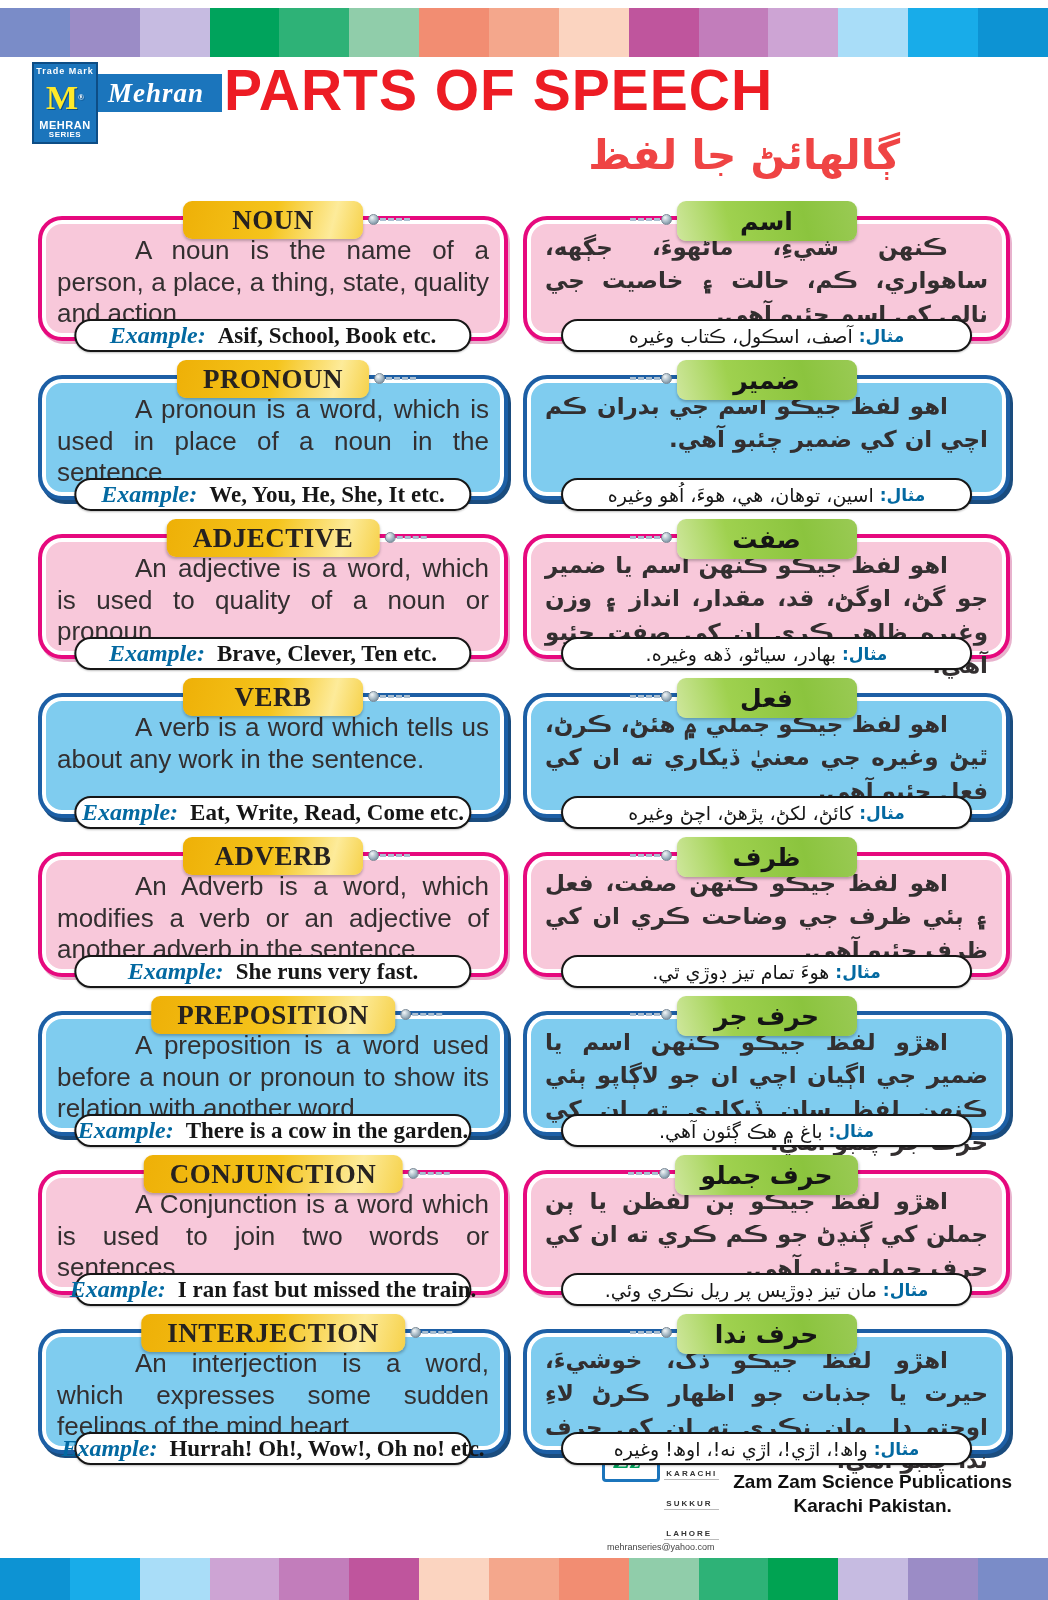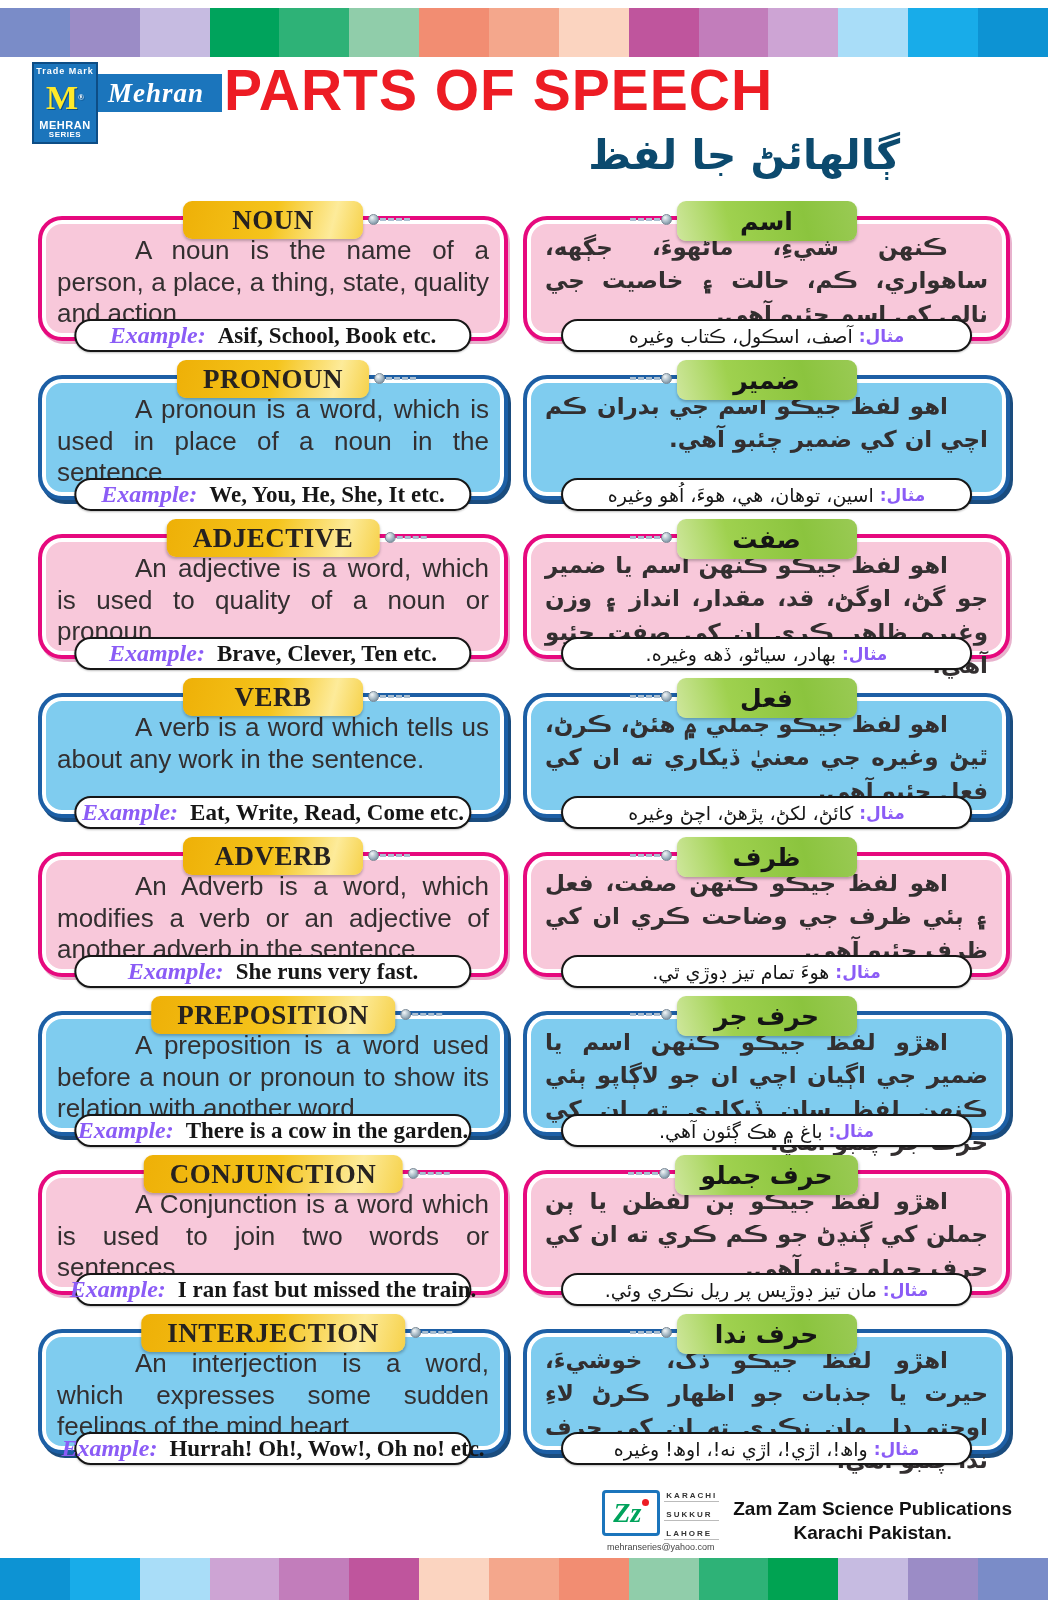--- a/index.html
+++ b/index.html
@@ -32,21 +32,21 @@
     display:flex; align-items:center; padding:0 18px 0 14px;
     font-style:italic; font-weight:bold; font-size:27px; font-family:"Liberation Serif", serif;
     letter-spacing:1px;
   }
   .main-title {
     position:absolute; left:224px; top:0; color:#ed1c24;
     font-family:"Liberation Sans", sans-serif; font-weight:bold;
     font-size:57px; letter-spacing:1px;
   }
   .sd-title {
-    position:absolute; right:148px; top:74px; color:#0c4a6e;
+    position:absolute; right:148px; top:74px; color:#ef4444;
     font-family:"DejaVu Sans", sans-serif; font-weight:bold; font-size:41px;
     direction:rtl;
   }
 
   
   .content { padding:21px 38px 0 38px; }
   .row { display:flex; gap:15px; height:125px; margin-bottom:34px; }
   .row:last-child { margin-bottom:0; }
   .card { position:relative; border-radius:24px; height:125px; }
   .card.en-card { flex:0 0 470px; }
@@ -101,21 +101,21 @@
 
   
   .example {
     position:absolute; bottom:-15px; left:50%; transform:translateX(-50%);
     width:86%; height:33px; background:#fff; border:2.5px solid #161616;
     border-radius:17px; display:flex; align-items:center; justify-content:center;
     gap:12px; z-index:2; box-shadow:0 1px 2px rgba(0,0,0,0.25); white-space:nowrap;
   }
   .example.rtl-ex { direction:rtl; gap:6px; }
   .ex-label {
-    color:#8b5cf6; font-weight:bold; font-style:italic;
+    color:#0369a1; font-weight:bold; font-style:italic;
     font-size:24px; font-family:"Liberation Serif", serif;
   }
   .rtl-ex .ex-label { font-style:normal; font-family:"DejaVu Sans", sans-serif; font-size:17px; }
   .ex-text { color:#161616; font-weight:bold; font-size:23px; font-family:"Liberation Serif", serif; }
   .rtl-ex .ex-text { font-family:"DejaVu Sans", sans-serif; font-size:19px; font-weight:500; }
 
   
   .footer {
     position:absolute; right:36px; bottom:48px;
     display:flex; align-items:center; gap:14px;
@@ -125,21 +125,21 @@
   .zz-logo {
     width:58px; height:46px; background:#fff; border:3px solid #1b75bc; border-radius:4px;
     display:flex; align-items:center; justify-content:center; position:relative;
   }
   .zz-text {
     font-family:"Liberation Serif", serif; font-style:italic; font-weight:bold;
     font-size:28px; color:#00a35c; line-height:1;
   }
   .zz-text::after { content:""; display:inline-block; width:7px; height:7px; border-radius:50%;
     background:#ed1c24; margin-left:1px; vertical-align:top; }
-  .zz-cities { display:flex; flex-direction:column; gap:7px; }
+  .zz-cities { display:flex; flex-direction:column; gap:18px;margin-top:32px; }
   .zz-city {
     font-family:"Liberation Sans", sans-serif; font-size:8px; font-weight:bold;
     color:#333; letter-spacing:2px; border-bottom:1px solid #bbb; padding:1px 2px;
   }
   .zz-email { font-family:"Liberation Sans", sans-serif; font-size:9px; color:#444; margin-top:2px; }
   .publisher {
     text-align:center; font-family:"Liberation Sans", sans-serif; font-weight:bold;
     font-size:19px; color:#111; line-height:1.25;
   }
 </style>

